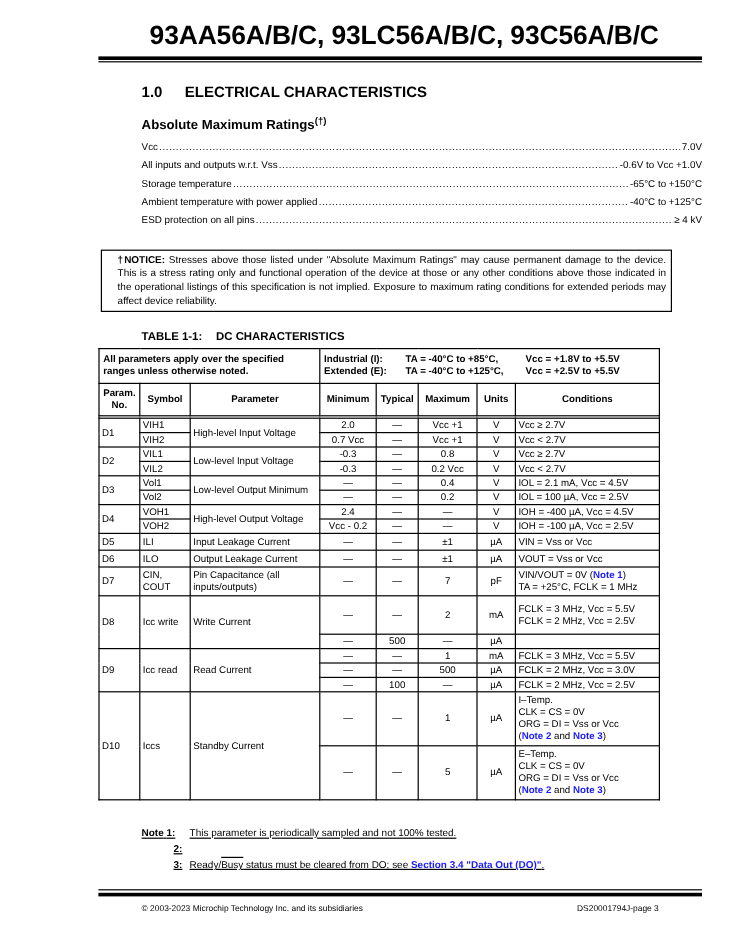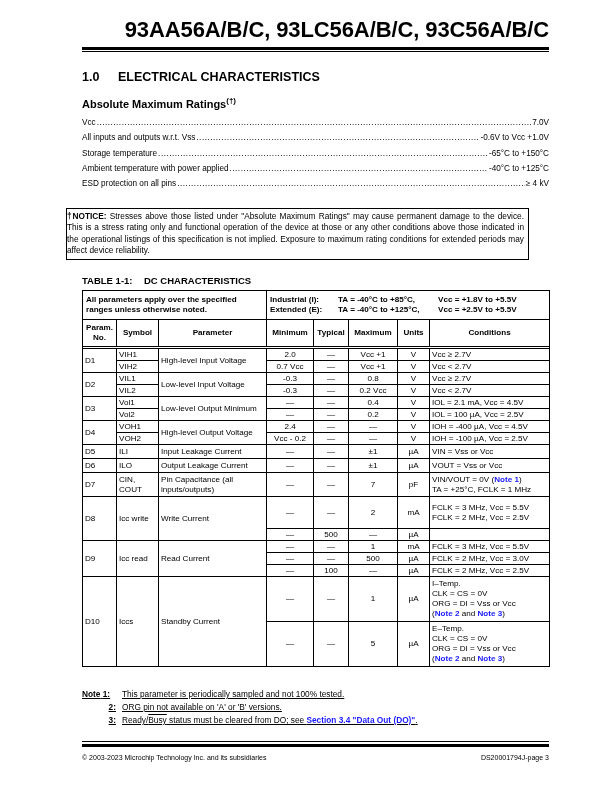--- a/index.html
+++ b/index.html
@@ -1,30 +1,30 @@
 <!DOCTYPE html>
 <html><head>
 <meta charset="utf-8">
 <style>
   html, body { margin:0; padding:0; background:#fff; }
   body { width:612px; height:792px; position:relative; font-family:"Liberation Sans", sans-serif; color:#000; overflow:hidden; }
-  .abs { position:absolute; }
+  .abs { position:absolute;padding-left:36px; }
   #doc-title { left:0; right:63px; top:17px; text-align:right; font-size:22px; font-weight:bold; letter-spacing:-0.1px; }
   .rule-thick { left:82px; width:467px; height:3px; background:#000; }
   .rule-thin { left:82px; width:467px; height:1px; background:#000; }
   #sec-title { left:82px; top:70px; font-size:12.5px; font-weight:bold; }
   #sec-title .num { display:inline-block; width:36px; }
   #amr-title { left:82px; top:96px; font-size:11px; font-weight:bold;text-align:center; }
   #amr-title sup { font-size:8px; }
   .rating { left:82px; width:467px; font-size:8.2px; display:flex; align-items:flex-end; height:12px; }
   .rating .lbl { white-space:nowrap; }
   .rating .dots { flex:1; overflow:hidden; white-space:nowrap; color:#000; letter-spacing:0.5px; margin:0 1px; }
   .rating .dots::after { content:"................................................................................................................................................................................................................................................................"; }
   .rating .val { white-space:nowrap; }
-  #notice { left:66px; top:208px; width:457px; border:1.5px solid #000; padding:2px 4px 3px 0; font-size:8.3px; line-height:11.3px; text-align:justify; }
+  #notice { left:84px; top:208px; width:457px; border:1.5px solid #000; padding:2px 4px 3px 13px; font-size:8.3px; line-height:11.3px; text-align:justify; }
   #notice b { font-weight:bold; }
   #tbl-title { left:82px; top:275px; font-size:9.5px; font-weight:bold; }
   #tbl-title .num { display:inline-block; width:62px; }
   table#dc { position:absolute; left:82px; top:290px; width:467px; border-collapse:collapse; font-size:8.1px; table-layout:fixed; }
   #dc td, #dc th { border:1px solid #000; padding:0 2px; vertical-align:middle; line-height:10px; }
   #dc th { font-weight:bold; text-align:center; }
   #dc .hdr td { font-weight:bold; font-size:8.1px; height:24px; vertical-align:middle; padding:2px 3px; }
   #dc .colhdr th { height:26px; }
   #dc tr.sep td { height:1px; padding:0; border-left:1px solid #000; border-right:1px solid #000; border-top:1px solid #000; border-bottom:1px solid #000; }
   #dc td.c { text-align:center; }
@@ -313,21 +313,20 @@
 </tbody>
   </table>
 
 <div id="notes" class="abs">
   <div class="row">
       <span class="nl first"><span>Note</span> <span>1:</span></span>
       <span>This parameter is periodically sampled and not 100% tested.</span>
     </div>
   <div class="row">
       <span class="nl">2:</span>
-      <span>ORG pin not available on 'A' or 'B' versions.</span>
     </div>
   <div class="row">
       <span class="nl">3:</span>
       <span><span>Ready/</span><span class="overline">Busy</span><span> status must be cleared from DO; see </span><span class="link">Section 3.4 "Data Out (DO)"</span><span>.</span></span>
     </div>
 </div>
 
 <div class="abs rule-thin" style="top:741px"></div>
 <div class="abs rule-thick" style="top:744px"></div>
 <div id="footer-left" class="abs">© 2003-2023 Microchip Technology Inc. and its subsidiaries</div>

